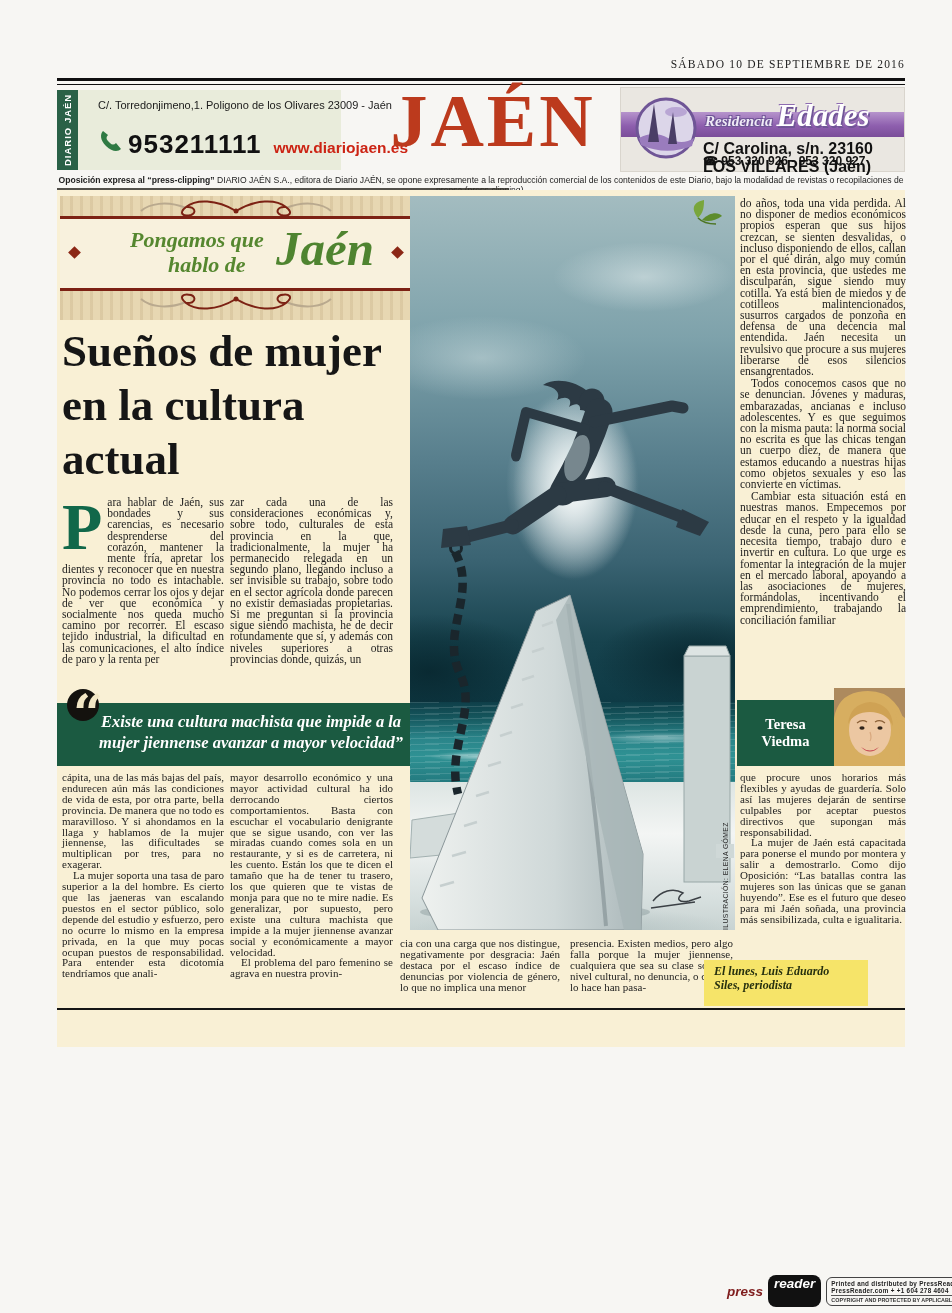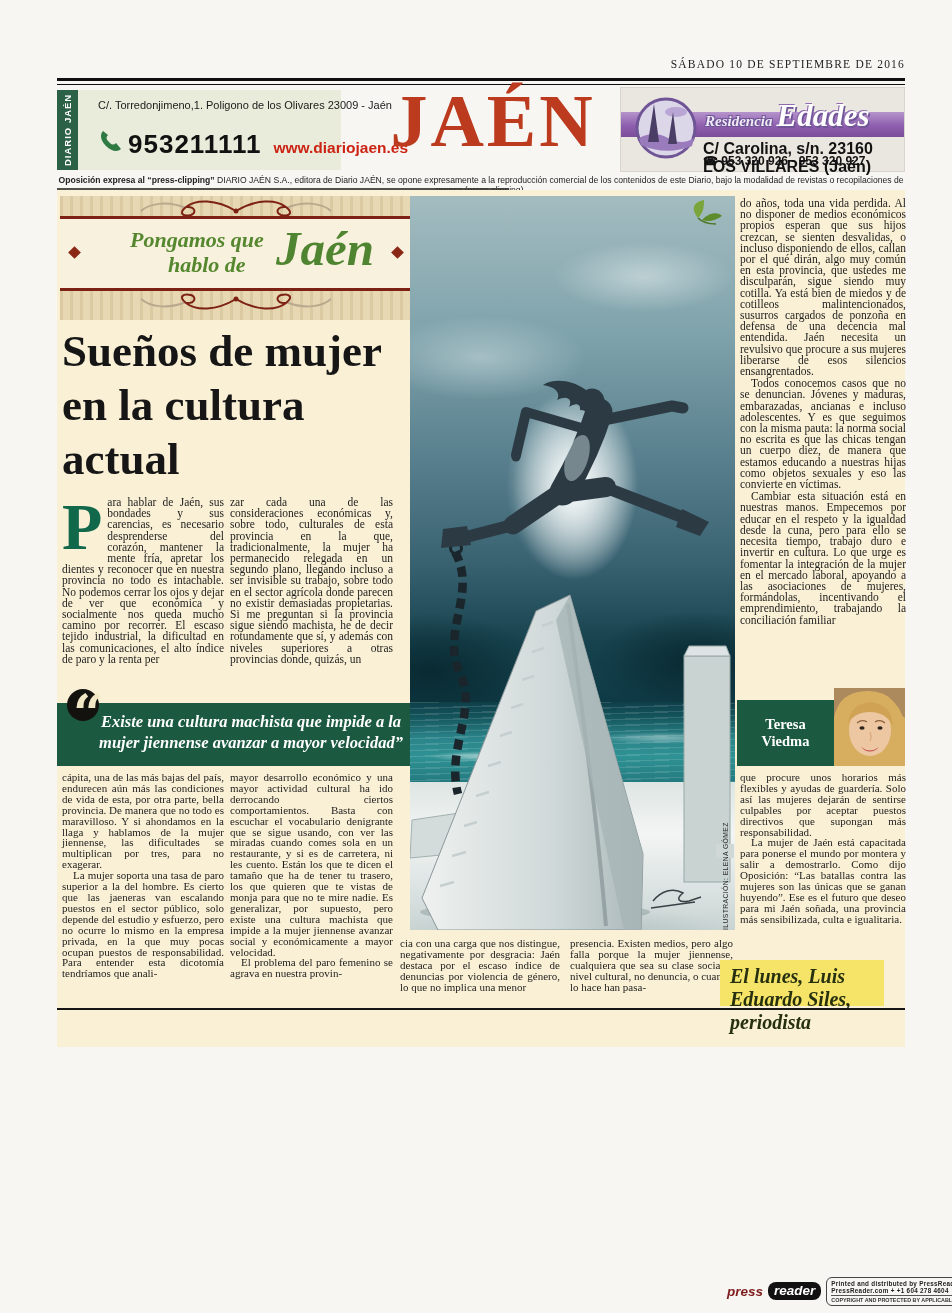--- a/index.html
+++ b/index.html
@@ -84,22 +84,22 @@
   .author-box{left:737px;top:700px;width:97px;height:66px;background:#1b5a41;color:#fff;
     display:flex;flex-direction:column;align-items:center;justify-content:center;font-weight:bold;font-size:14.5px;line-height:1.15}
   .author-photo{left:834px;top:688px;width:71px;height:78px;overflow:hidden}
 
   
   .bcol1{left:62px;top:772px;width:162px}
   .bcol2{left:230px;top:772px;width:163px}
   .bcol3{left:400px;top:938px;width:160px}
   .bcol4{left:570px;top:938px;width:163px}
   .brcol{left:740px;top:772px;width:166px}
-  .next-box{left:720px;top:960px;width:164px;height:46px;background:#f6e469;padding:5px 10px;
-    font-size:20px;font-style:italic;font-weight:bold;color:#26300f;line-height:1.15}
+  .next-box{left:704px;top:960px;width:164px;height:46px;background:#f6e469;padding:5px 10px;
+    font-size:12px;font-style:italic;font-weight:bold;color:#26300f;line-height:1.15}
 
   
   .illo{left:410px;top:196px;width:325px;height:734px;overflow:hidden}
   .illo-sky{position:absolute;left:0;top:0;width:325px;height:506px;background:
     radial-gradient(ellipse 95px 135px at 50% 57%,rgba(245,252,250,.95),rgba(245,252,250,0) 70%),
     radial-gradient(ellipse 130px 50px at 72% 16%,rgba(235,243,243,.5),rgba(0,0,0,0) 70%),
     radial-gradient(ellipse 150px 60px at 22% 32%,rgba(220,233,233,.45),rgba(0,0,0,0) 70%),
     radial-gradient(ellipse 140px 70px at 88% 92%,rgba(8,38,46,.9),rgba(0,0,0,0) 72%),
     radial-gradient(ellipse 160px 80px at 6% 94%,rgba(8,38,46,.85),rgba(0,0,0,0) 72%),
     linear-gradient(180deg,#a3bcc0 0%,#7ea2ab 28%,#587f8d 52%,#3a6372 72%,#17434e 88%,#0e3a45 100%)}
@@ -113,21 +113,21 @@
     linear-gradient(180deg,#dde5e3,#f3f5f4 35%,#d6dfde 80%,#c8d3d2)}
   .illo svg.scene{position:absolute;left:0;top:0}
   .illo-credit{left:722px;top:930px;transform:rotate(-90deg);transform-origin:0 0;white-space:nowrap;
     font-family:"Liberation Sans",sans-serif;font-size:6.8px;letter-spacing:.4px;color:#2b2b2b}
 
   
   .pr{left:727px;top:1272px;width:221px;height:38px;display:flex;align-items:center;gap:5px;
     font-family:"Liberation Sans",sans-serif}
   .pr-press{font-size:13.5px;font-weight:bold;font-style:italic;color:#7f1d1d}
   .pr-reader{background:#111;color:#fff;font-size:13.5px;font-weight:bold;font-style:italic;
-    padding:1px 6px 2px;border-radius:8px}
+    padding:1px 6px 16px;border-radius:8px}
   .pr-lines{flex:1;border:1px solid #444;border-radius:6px;padding:2px 4px}
   .pr-l1,.pr-l2{font-size:6.3px;font-weight:bold;color:#222;letter-spacing:.3px;white-space:nowrap}
   .pr-l3{font-size:5.4px;font-weight:bold;color:#333;border-top:1px solid #555;margin-top:1px;padding-top:1px;white-space:nowrap}
 </style>
 </head>
 <body>
 
 <div id="page">
 
   <div class="abs date">SÁBADO 10 DE SEPTIEMBRE DE 2016</div>

